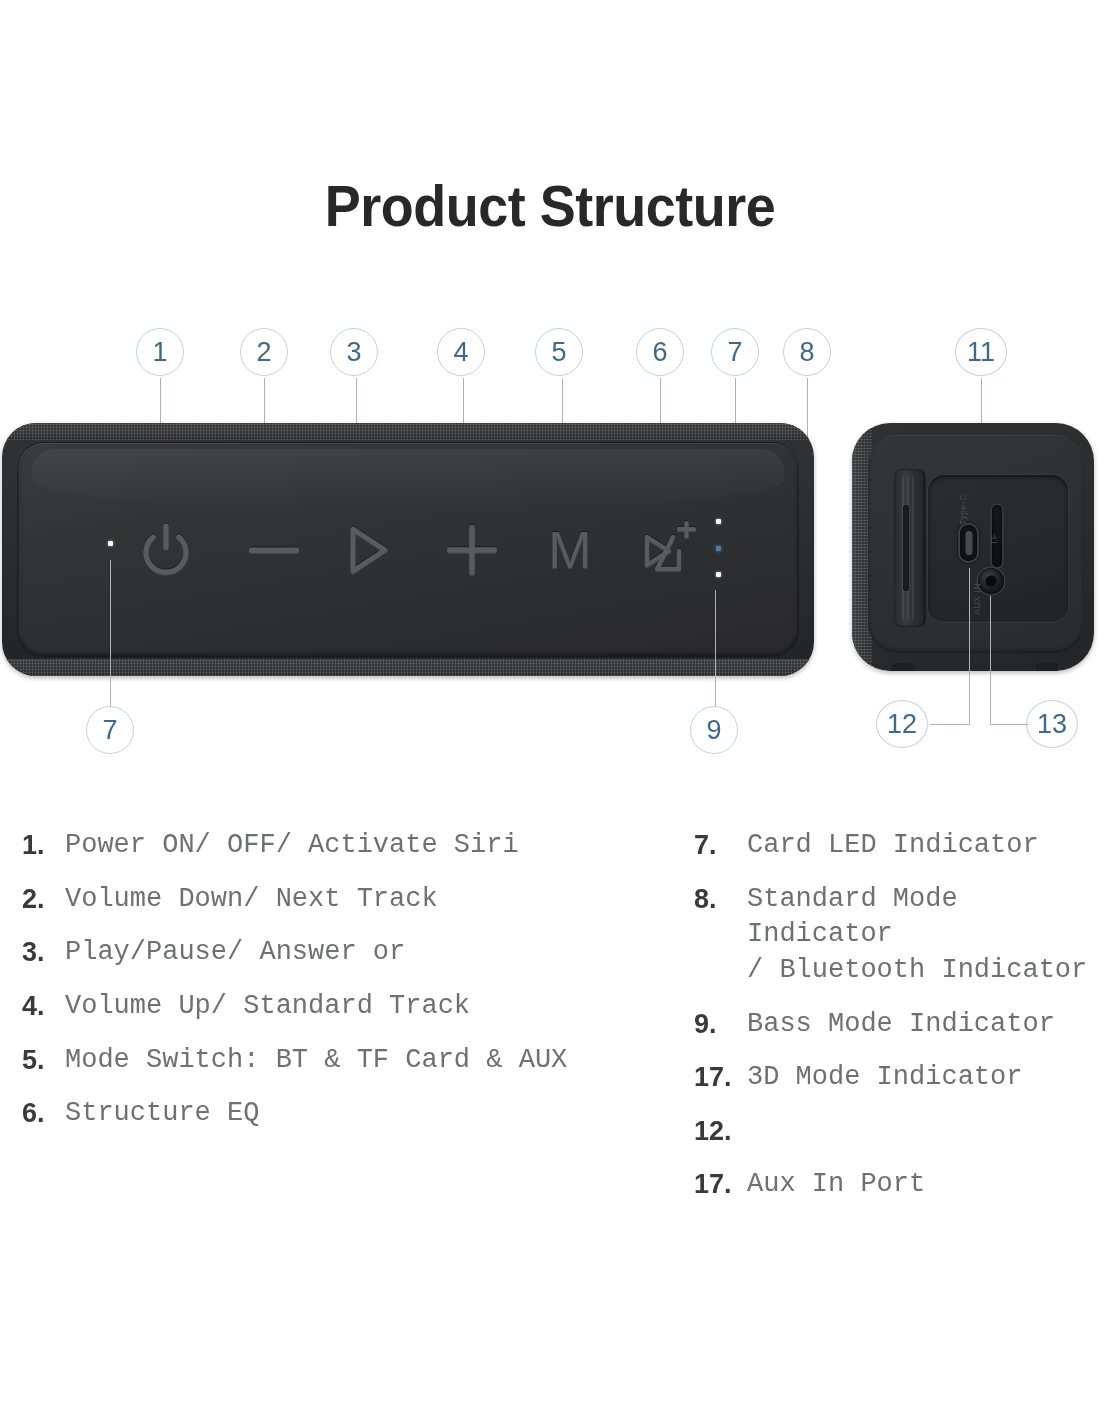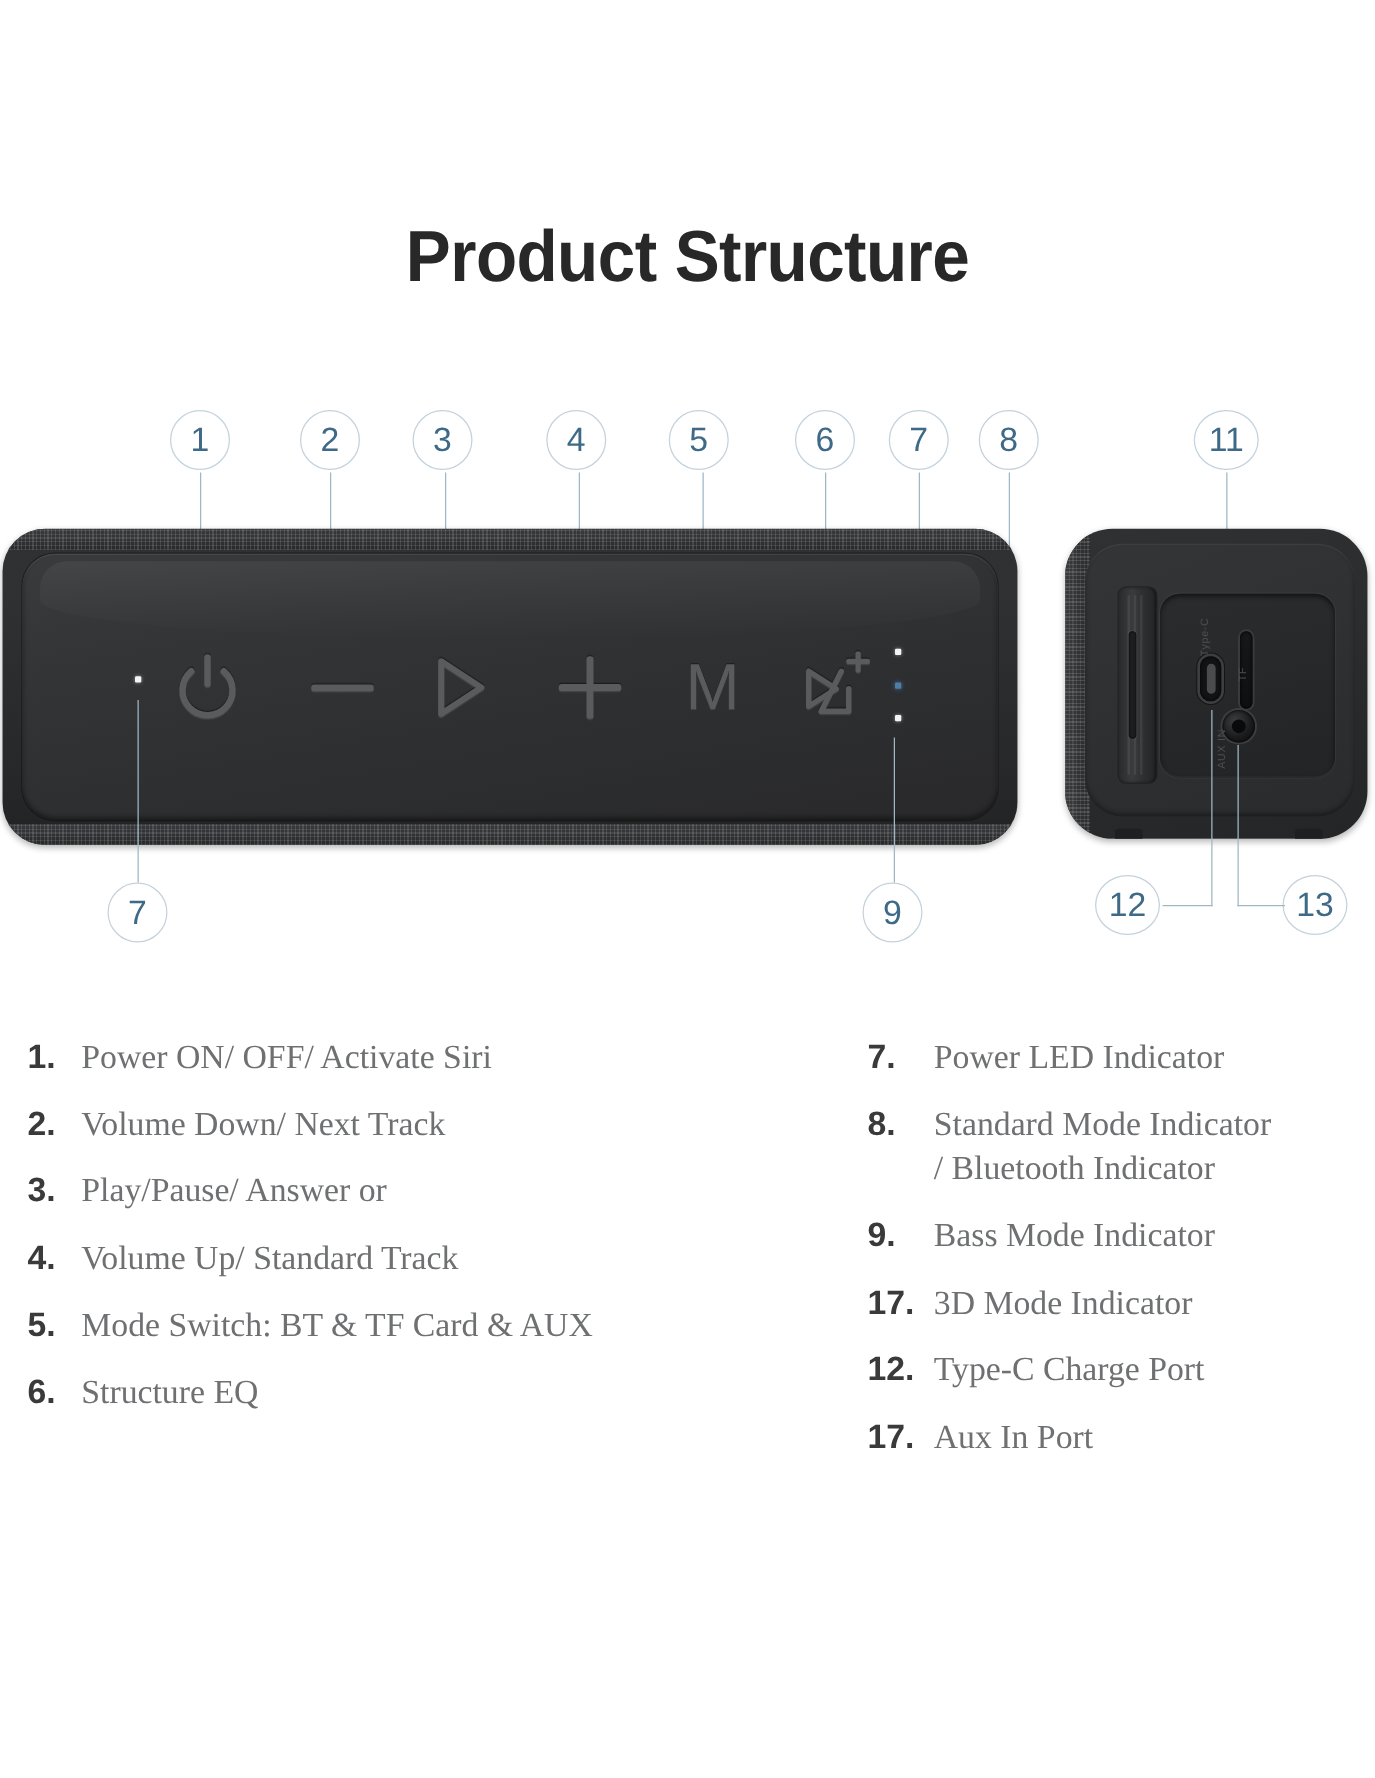--- a/index.html
+++ b/index.html
@@ -178,21 +178,21 @@
   .col.right { left:694px; width:400px; }
   .li { display:flex; align-items:flex-start; margin-bottom:18px; }
   .li-num {
     flex:none; color:#3a3a3a; font-size:27px; font-weight:bold;
     font-family:"Liberation Sans", sans-serif; line-height:1.32;
     margin-right:9px; min-width:34px;
   }
   .col.right .li-num { min-width:44px; }
   .li-txt {
     color:#6f7072; font-size:27px; font-weight:400; line-height:1.32;
-    font-family:Liberation Serif, serif;
+    font-family:Liberation Mono, monospace;
   }
   .li-txt .l2 { display:block; }
 </style>
 </head>
 <body>
 
 <div id="page">
 
   <div class="title">Product Structure</div>
 
@@ -342,40 +342,39 @@
       </div>
       <div class="li">
         <span class="li-num">6.</span>
         <span class="li-txt">Structure EQ</span>
       </div>
     </div>
 
     <div class="col right">
       <div class="li">
         <span class="li-num">7.</span>
-        <span class="li-txt">Power LED Indicator</span>
+        <span class="li-txt">Card LED Indicator</span>
       </div>
       <div class="li">
         <span class="li-num">8.</span>
         <span class="li-txt">
           <span>Standard Mode Indicator</span>
           <span class="l2">/ Bluetooth Indicator</span>
         </span>
       </div>
       <div class="li">
         <span class="li-num">9.</span>
         <span class="li-txt">Bass Mode Indicator</span>
       </div>
       <div class="li">
         <span class="li-num">17.</span>
         <span class="li-txt">3D Mode Indicator</span>
       </div>
       <div class="li">
         <span class="li-num">12.</span>
-        <span class="li-txt">Type-C Charge Port</span>
       </div>
       <div class="li">
         <span class="li-num">17.</span>
         <span class="li-txt">Aux In Port</span>
       </div>
     </div>
 
   </div>
 </div>
 

